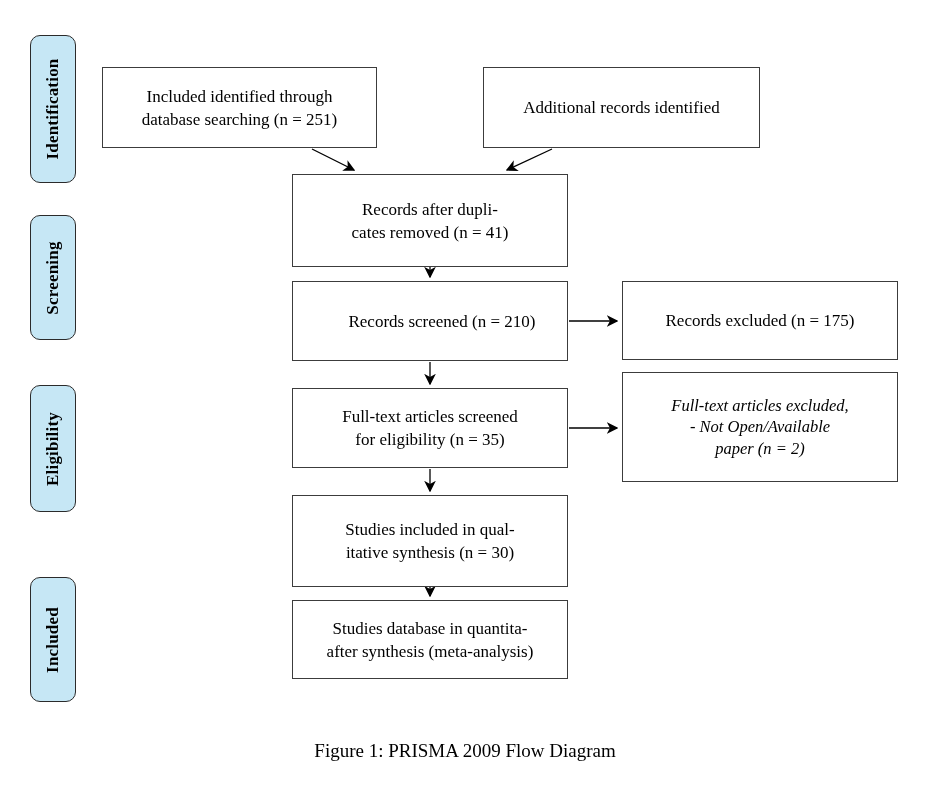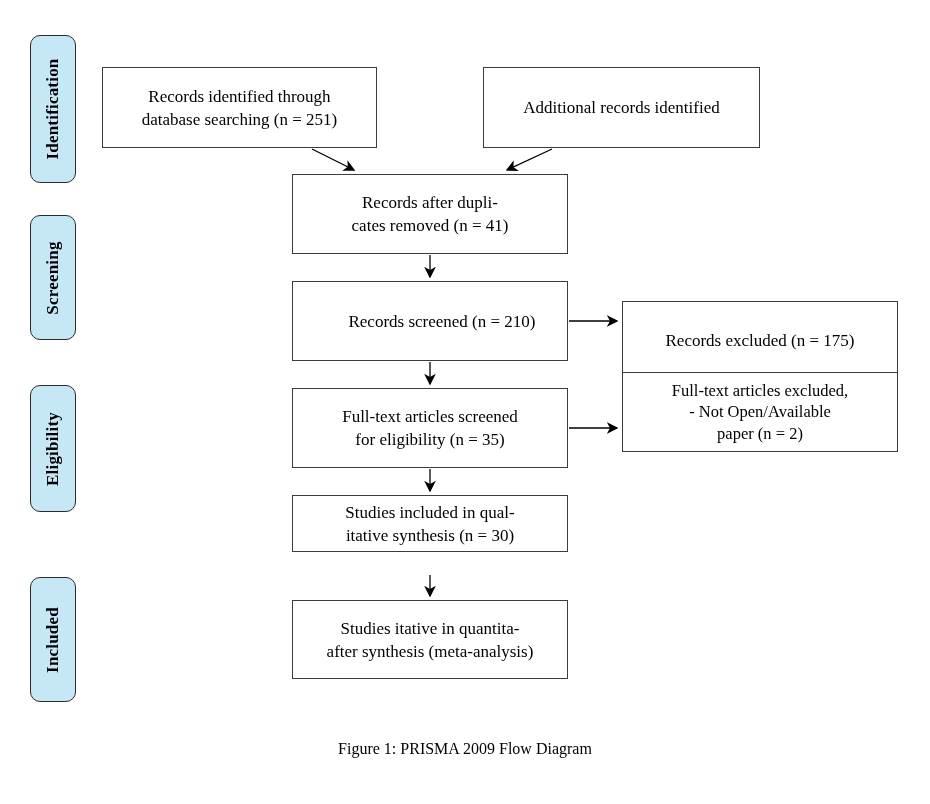--- a/index.html
+++ b/index.html
@@ -63,21 +63,21 @@
   }
   svg.arrows line {
     stroke: var(--arrow);
     stroke-width: 1.3;
   }
   .caption {
     position: absolute;
     left: 0; top: 740px;
     width: 930px;
     text-align: center;
-    font-size: 16px;
+    font-size: 19px;
   }
 </style>
 </head>
 <body>
 
 <div class="page">
 
   <div class="stage" style="top:35px; height:148px;">
     <span class="stage-text">Identification</span>
   </div>
@@ -102,74 +102,74 @@
     <line x1="430" y1="255" x2="430" y2="277" marker-end="url(#ah)"></line>
     <line x1="569" y1="321" x2="617" y2="321" marker-end="url(#ah)"></line>
     <line x1="430" y1="362" x2="430" y2="384" marker-end="url(#ah)"></line>
     <line x1="569" y1="428" x2="617" y2="428" marker-end="url(#ah)"></line>
     <line x1="430" y1="469" x2="430" y2="491" marker-end="url(#ah)"></line>
     <line x1="430" y1="575" x2="430" y2="596" marker-end="url(#ah)"></line>
   </svg>
 
   <div class="fbox" style="left:102px; top:67px; width:275px; height:81px;">
     <div class="box-lines">
-      <span>Records identified through</span>
+      <span>Included identified through</span>
       <span>database searching (n = 251)</span>
     </div>
   </div>
 
   <div class="fbox" style="left:483px; top:67px; width:277px; height:81px;">
     <div class="box-lines">
       <span>Additional records identified</span>
     </div>
   </div>
 
-  <div class="fbox" style="left:292px; top:174px; width:276px; height:80px;">
+  <div class="fbox" style="left:292px; top:174px; width:276px; height:93px;">
     <div class="box-lines">
       <span>Records after dupli-</span>
       <span>cates removed (n = 41)</span>
     </div>
   </div>
 
   <div class="fbox" style="left:292px; top:281px; width:276px; height:80px;padding-left:24px;">
     <div class="box-lines">
       <span>Records screened (n = 210)</span>
     </div>
   </div>
 
-  <div class="fbox" style="left:622px; top:281px; width:276px; height:79px;margin-top:20px;">
+  <div class="fbox" style="left:622px; top:281px; width:276px; height:79px;">
     <div class="box-lines">
       <span>Records excluded (n = 175)</span>
     </div>
   </div>
 
   <div class="fbox" style="left:292px; top:388px; width:276px; height:80px;">
     <div class="box-lines">
       <span>Full-text articles screened</span>
       <span>for eligibility (n = 35)</span>
     </div>
   </div>
 
-  <div class="fbox tight" style="left:622px; top:372px; width:276px; height:80px;">
+  <div class="fbox tight" style="left:622px; top:372px; width:276px; height:110px;font-style:italic;">
     <div class="box-lines">
       <span>Full-text articles excluded,</span>
       <span>- Not Open/Available</span>
       <span>paper (n = 2)</span>
     </div>
   </div>
 
-  <div class="fbox" style="left:292px; top:495px; width:276px; height:57px;text-align:center;">
+  <div class="fbox" style="left:292px; top:495px; width:276px; height:92px;text-align:center;">
     <div class="box-lines">
       <span>Studies included in qual-</span>
       <span>itative synthesis (n = 30)</span>
     </div>
   </div>
 
   <div class="fbox" style="left:292px; top:600px; width:276px; height:79px;">
     <div class="box-lines">
-      <span>Studies itative in quantita-</span>
+      <span>Studies database in quantita-</span>
       <span>after synthesis (meta-analysis)</span>
     </div>
   </div>
 
   <div class="caption">Figure 1: PRISMA 2009 Flow Diagram</div>
 
 </div>
 
 </body></html>

